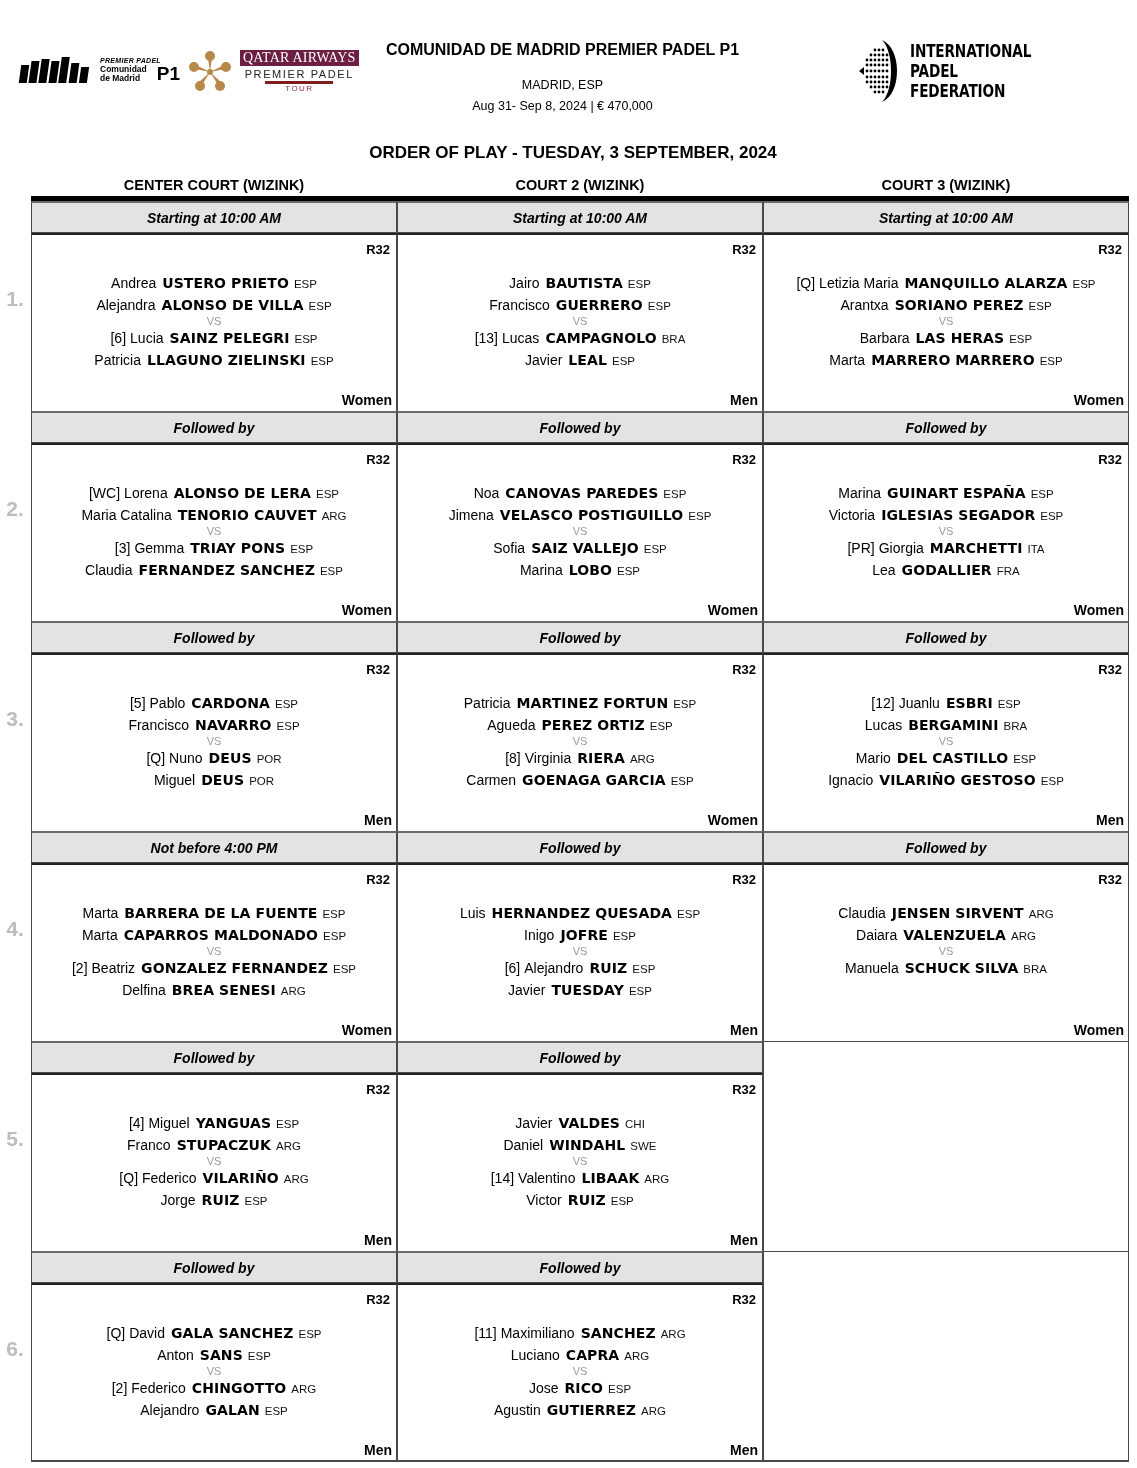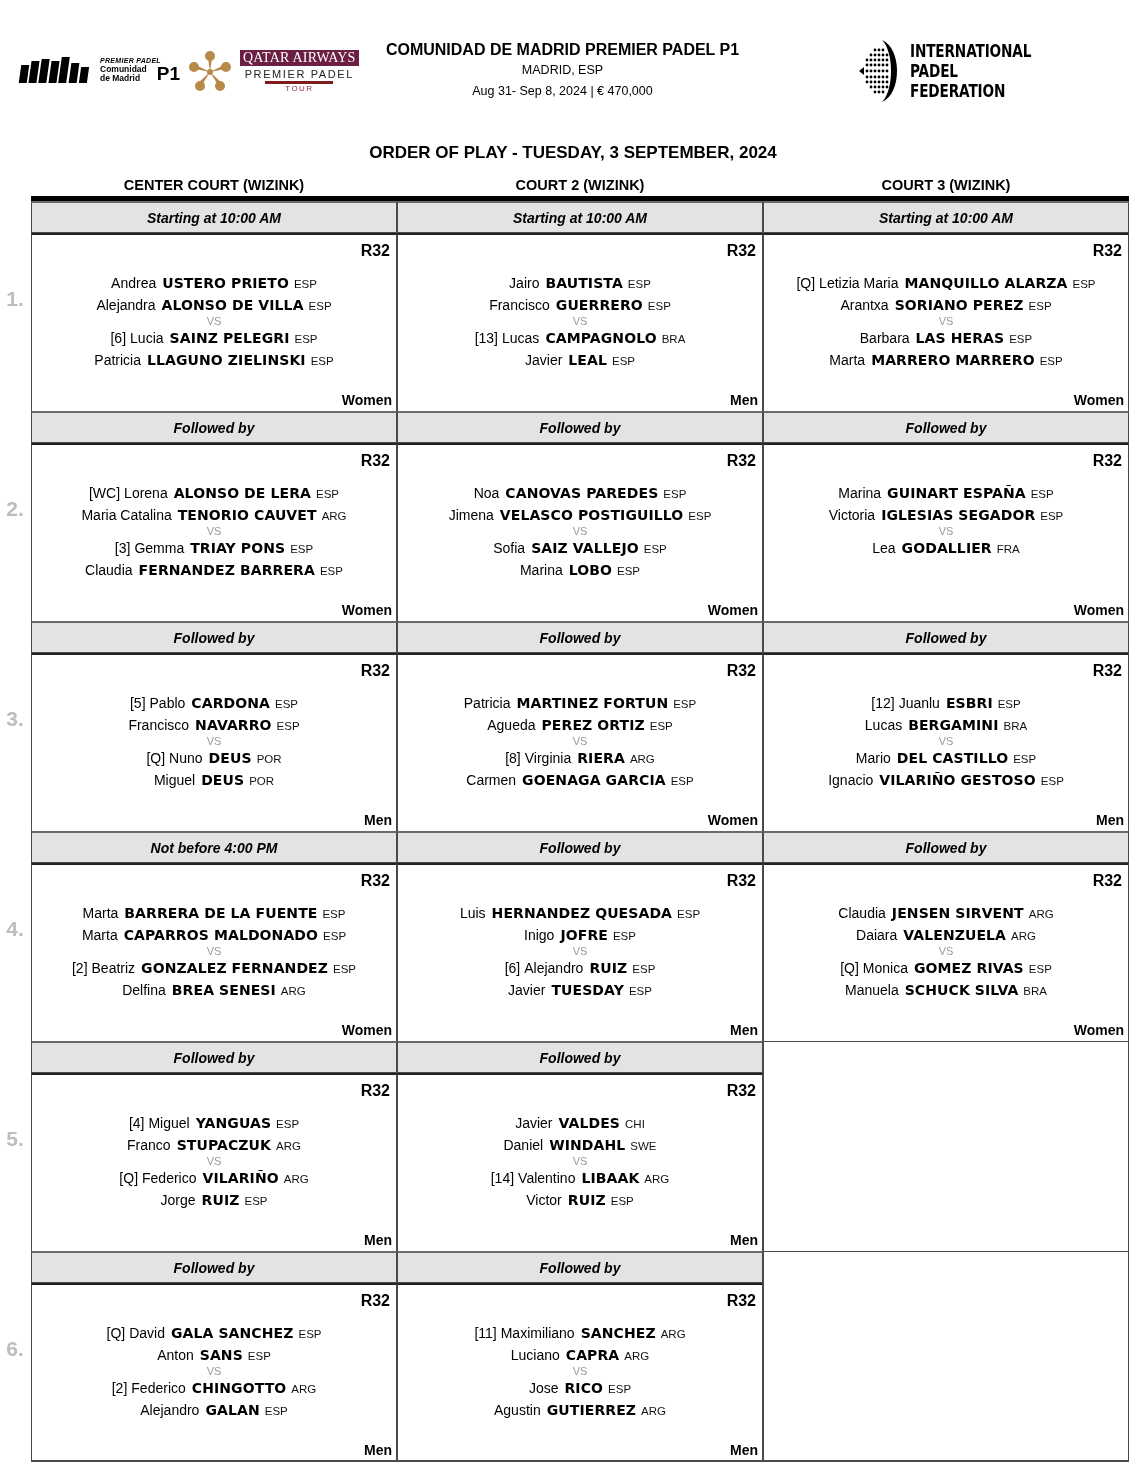--- a/index.html
+++ b/index.html
@@ -20,21 +20,21 @@
   .cm-p1 { font-size: 19px; font-weight: bold; margin-left: 10px; }
   .logo-qa { position: absolute; left: 188px; top: 50px; display: flex; align-items: center; justify-content: center; }
   .qa-flower { width: 44px; height: 44px; position: relative; }
   .qa-flower svg { width: 44px; height: 44px; }
   .qa-text { margin-left: 8px; display: flex; flex-direction: column; align-items: center; }
   .qa-box { background: #6c1e43; color: #fff; font-family: "Liberation Serif", serif; font-size: 14px; padding: 1px 3px; letter-spacing: 0.2px; line-height: 14px; }
   .qa-pp { font-size: 11px; letter-spacing: 1.6px; margin-top: 2px; color: #222; }
   .qa-tour { font-size: 8px; letter-spacing: 1.4px; color: #8a2a4f; border-top: 3px solid #7f1d1d; padding: 0 20px; margin-top: 1px; line-height: 10px; }
   .center-info { position: absolute; left: 370px; top: 40px; width: 385px; text-align: center; }
   .ci-title { font-size: 16px; font-weight: bold; line-height: 20px; }
-  .ci-city { font-size: 12.5px; margin-top: 3px; line-height: 15px; }
+  .ci-city { font-size: 12.5px; margin-top: 18px; line-height: 15px; }
   .ci-dates { font-size: 12.5px; margin-top: 6px; line-height: 15px; }
   .logo-ipf { position: absolute; left: 856px; top: 38px; display: flex; align-items: center; }
   .ipf-mark { width: 48px; height: 66px; }
   .ipf-text { margin-left: 6px; font-family: "DejaVu Sans", sans-serif; font-size: 17.5px; line-height: 20px; transform: scaleX(0.78); transform-origin: left center; font-weight: bold; letter-spacing: -0.2px; }
 
   
   .oop-title { position: absolute; top: 143px; left: 0; width: 1126px; text-align: center; font-size: 17px; font-weight: bold; padding-left: 20px; }
 
   
   .court-heads { position: absolute; top: 177px; left: 31px; width: 1098px; display: flex; justify-content: center; }
@@ -48,21 +48,21 @@
   .cell-wrap { width: 366px; display: flex; flex-direction: column; border-radius: 20px; }
   .cell-time {
     height: 32px; background: #e3e3e3; border: 1.5px solid #4a4a4a; border-top: 2px solid #6a6a6a;
     font-size: 14px; font-weight: bold; font-style: italic; display: flex; align-items: center; justify-content: center;
   }
   .cell-match {
     height: 178px; border-left: 1.5px solid #4a4a4a; border-right: 1.5px solid #4a4a4a;
     border-top: 2px solid #222; position: relative; text-align: center;
   }
   .cell-empty { height: 210px; border-left: 1.5px solid #4a4a4a; border-right: 1.5px solid #4a4a4a; border-top: 1.5px solid #4a4a4a; }
-  .round { position: absolute; right: 6px; top: 7px; font-size: 16px; font-weight: bold; }
+  .round { position: absolute; right: 6px; top: 7px; font-size: 13px; font-weight: bold; }
   .category { position: absolute; right: 4px; bottom: 3px; font-size: 14px; font-weight: bold; }
   .players { position: absolute; left: 0; right: 0; top: 37px; }
   .pline { font-size: 14px; height: 22px; line-height: 22px; white-space: nowrap; }
   .pline .seed { margin-right: 4px; }
   .pline .first { margin-right: 6px; }
   .pline .last { font-family: "DejaVu Sans", sans-serif; font-weight: bold; font-size: 14px; letter-spacing: 0.1px; }
   .pline .nat { font-size: 11.5px; margin-left: 5px; color: #111; }
   .vs { font-size: 11px; color: #999; height: 11px; line-height: 11px; }
   .bottom-line { position: absolute; left: 31px; width: 1098px; height: 2px; background: #4a4a4a; }
 </style>
@@ -243,21 +243,21 @@
       <div class="slot-num" style="top: 86px;">2.</div>
       <div class="cell-wrap">
     <div class="cell-time">Followed by</div>
     <div class="cell-match">
       <div class="round">R32</div>
       <div class="players">
             <div class="pline"><span class="seed">[WC]</span><span class="first">Lorena</span><span class="last">ALONSO DE LERA</span><span class="nat">ESP</span></div>
             <div class="pline"><span class="first">Maria Catalina</span><span class="last">TENORIO CAUVET</span><span class="nat">ARG</span></div>
             <div class="vs">VS</div>
             <div class="pline"><span class="seed">[3]</span><span class="first">Gemma</span><span class="last">TRIAY PONS</span><span class="nat">ESP</span></div>
-            <div class="pline"><span class="first">Claudia</span><span class="last">FERNANDEZ BARRERA</span><span class="nat">ESP</span></div>
+            <div class="pline"><span class="first">Claudia</span><span class="last">FERNANDEZ SANCHEZ</span><span class="nat">ESP</span></div>
           </div>
       <div class="category">Women</div>
     </div>
   </div>
       <div class="cell-wrap">
     <div class="cell-time">Followed by</div>
     <div class="cell-match">
       <div class="round">R32</div>
       <div class="players">
             <div class="pline"><span class="first">Noa</span><span class="last">CANOVAS PAREDES</span><span class="nat">ESP</span></div>
@@ -270,20 +270,21 @@
     </div>
   </div>
       <div class="cell-wrap">
     <div class="cell-time">Followed by</div>
     <div class="cell-match">
       <div class="round">R32</div>
       <div class="players">
             <div class="pline"><span class="first">Marina</span><span class="last">GUINART ESPAÑA</span><span class="nat">ESP</span></div>
             <div class="pline"><span class="first">Victoria</span><span class="last">IGLESIAS SEGADOR</span><span class="nat">ESP</span></div>
             <div class="vs">VS</div>
+            <div class="pline"><span class="seed">[PR]</span><span class="first">Giorgia</span><span class="last">MARCHETTI</span><span class="nat">ITA</span></div>
             <div class="pline"><span class="first">Lea</span><span class="last">GODALLIER</span><span class="nat">FRA</span></div>
           </div>
       <div class="category">Women</div>
     </div>
   </div>
     </div>
     <div class="row">
       <div class="slot-num" style="top: 86px;">3.</div>
       <div class="cell-wrap">
     <div class="cell-time">Followed by</div>
@@ -359,21 +360,20 @@
     </div>
   </div>
       <div class="cell-wrap">
     <div class="cell-time">Followed by</div>
     <div class="cell-match">
       <div class="round">R32</div>
       <div class="players">
             <div class="pline"><span class="first">Claudia</span><span class="last">JENSEN SIRVENT</span><span class="nat">ARG</span></div>
             <div class="pline"><span class="first">Daiara</span><span class="last">VALENZUELA</span><span class="nat">ARG</span></div>
             <div class="vs">VS</div>
-            <div class="pline"><span class="seed">[Q]</span><span class="first">Monica</span><span class="last">GOMEZ RIVAS</span><span class="nat">ESP</span></div>
             <div class="pline"><span class="first">Manuela</span><span class="last">SCHUCK SILVA</span><span class="nat">BRA</span></div>
           </div>
       <div class="category">Women</div>
     </div>
   </div>
     </div>
     <div class="row">
       <div class="slot-num" style="top: 86px;">5.</div>
       <div class="cell-wrap">
     <div class="cell-time">Followed by</div>

